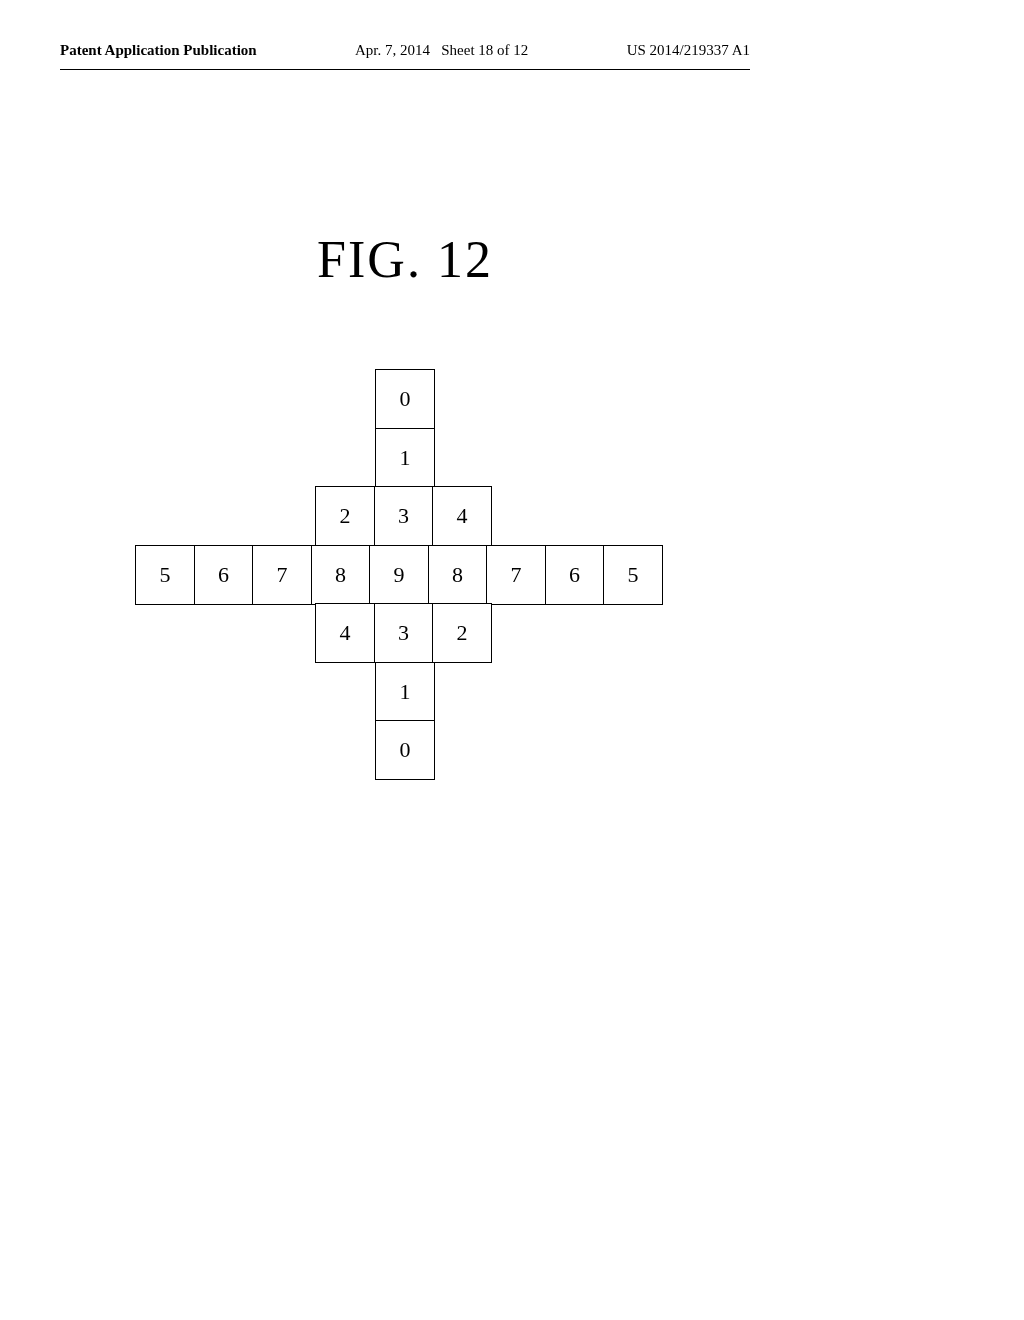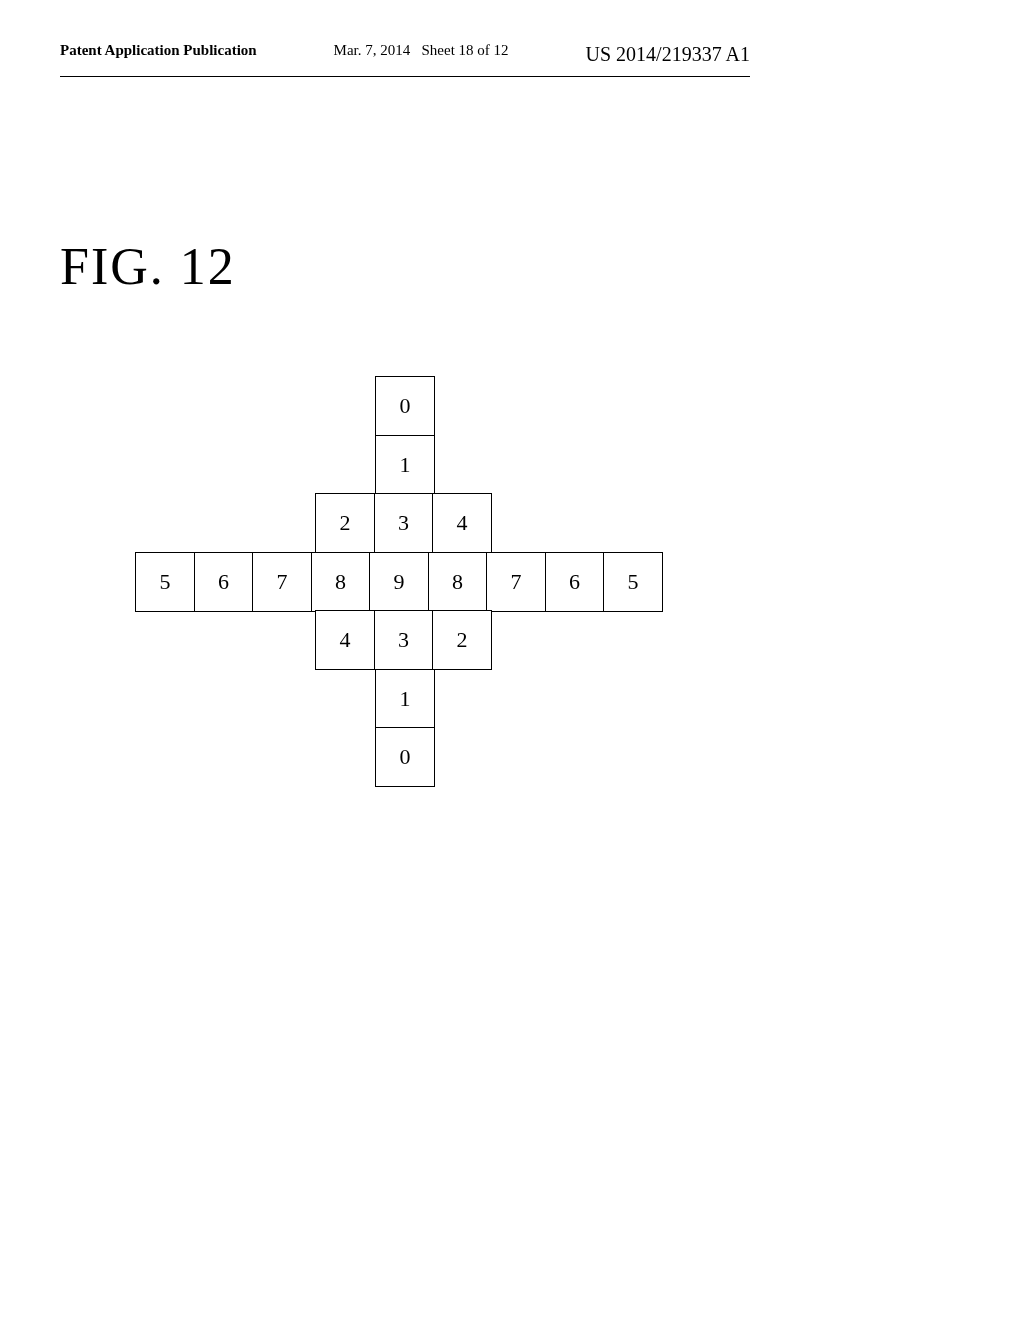--- a/index.html
+++ b/index.html
@@ -39,27 +39,27 @@
       line-height: 1.4;
     }
 
     .header-center {
       font-size: 15px;
       text-align: center;
       line-height: 1.4;
     }
 
     .header-right {
-      font-size: 20px;
+      font-size: 15px;
       text-align: right;
       line-height: 1.4;
     }
 
     .figure-title {
-      text-align: left;
+      text-align: center;
       font-size: 52px;
       font-weight: normal;
       margin-top: 160px;
       margin-bottom: 80px;
       letter-spacing: 2px;
     }
 
     .diagram-container {
       display: flex;
       justify-content: center;
@@ -108,21 +108,21 @@
 </head>
 <body>
 
 <div class="page">
 
   <div class="header">
     <div class="header-left">
       <span>Patent Application Publication</span>
     </div>
     <div class="header-center">
-      <span>Mar. 7, 2014</span>&nbsp;&nbsp;
+      <span>Apr. 7, 2014</span>&nbsp;&nbsp;
       <span>Sheet 18 of 12</span>
     </div>
     <div class="header-right">
       <span>US 2014/219337 A1</span>
     </div>
   </div>
 
   <div class="figure-title">FIG. 12</div>
 
   <div class="diagram-container">

